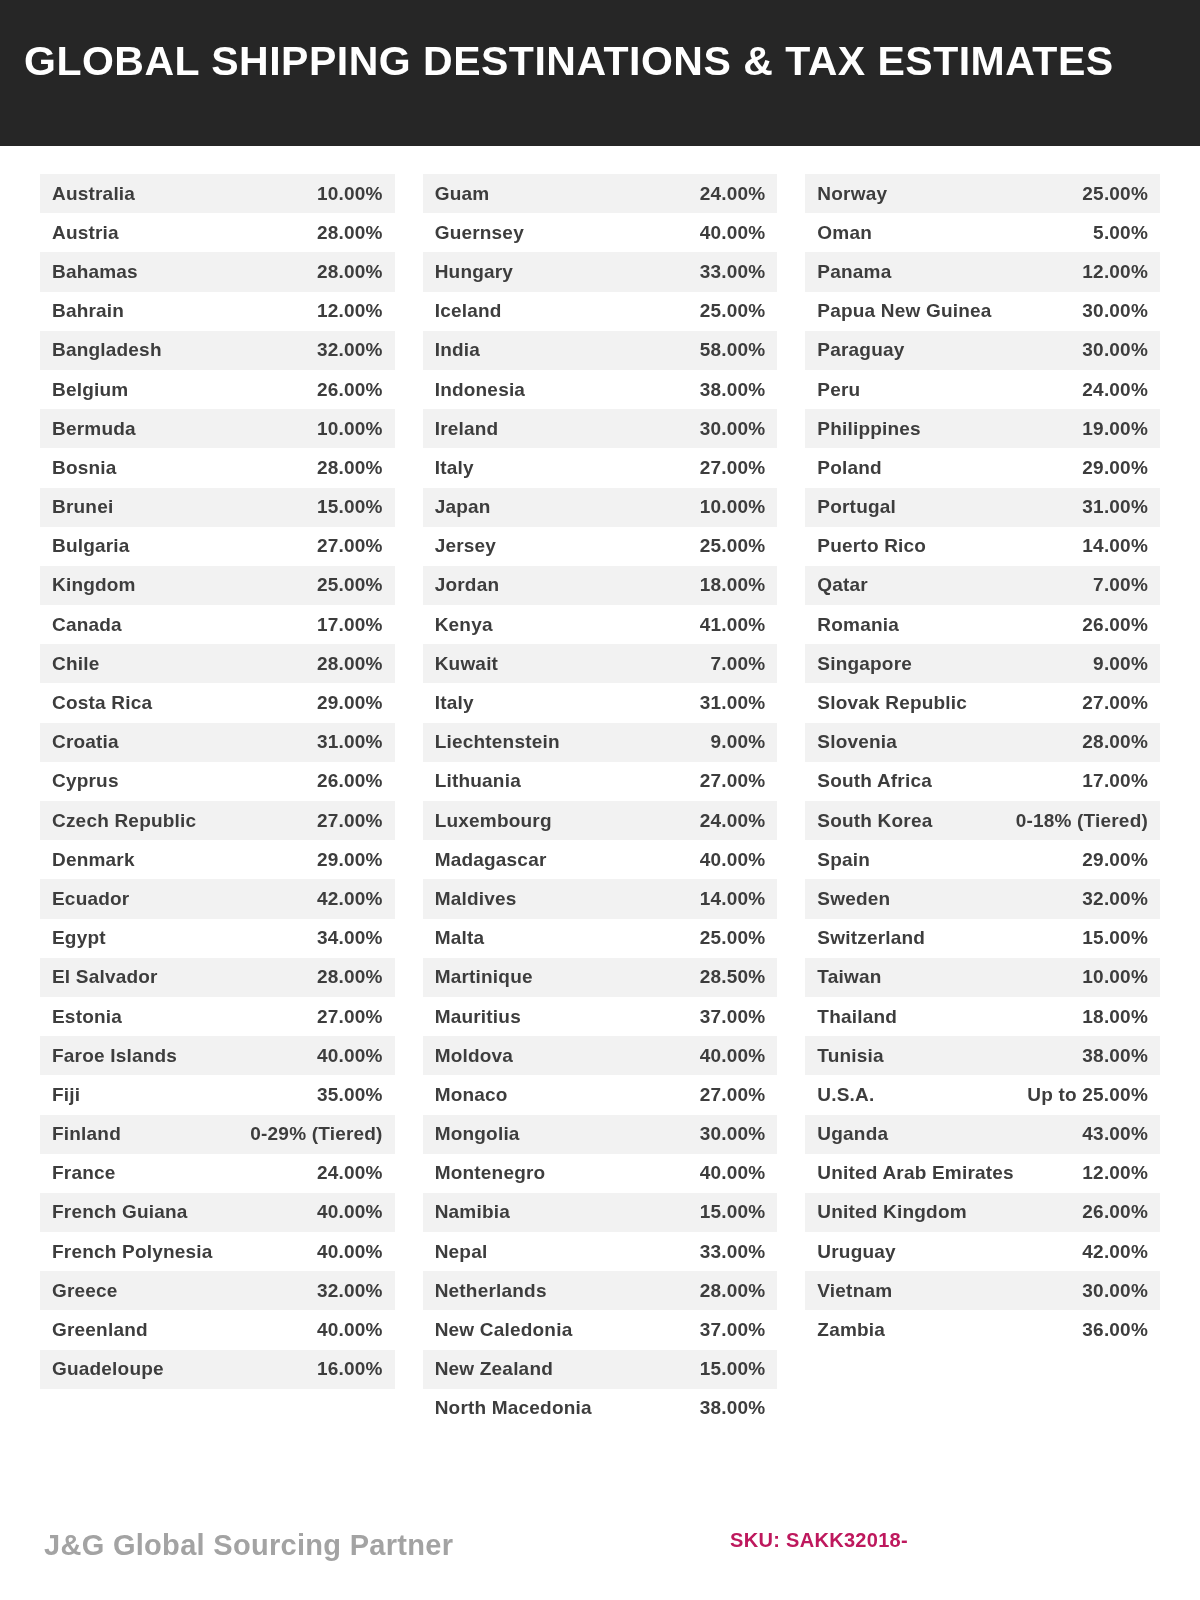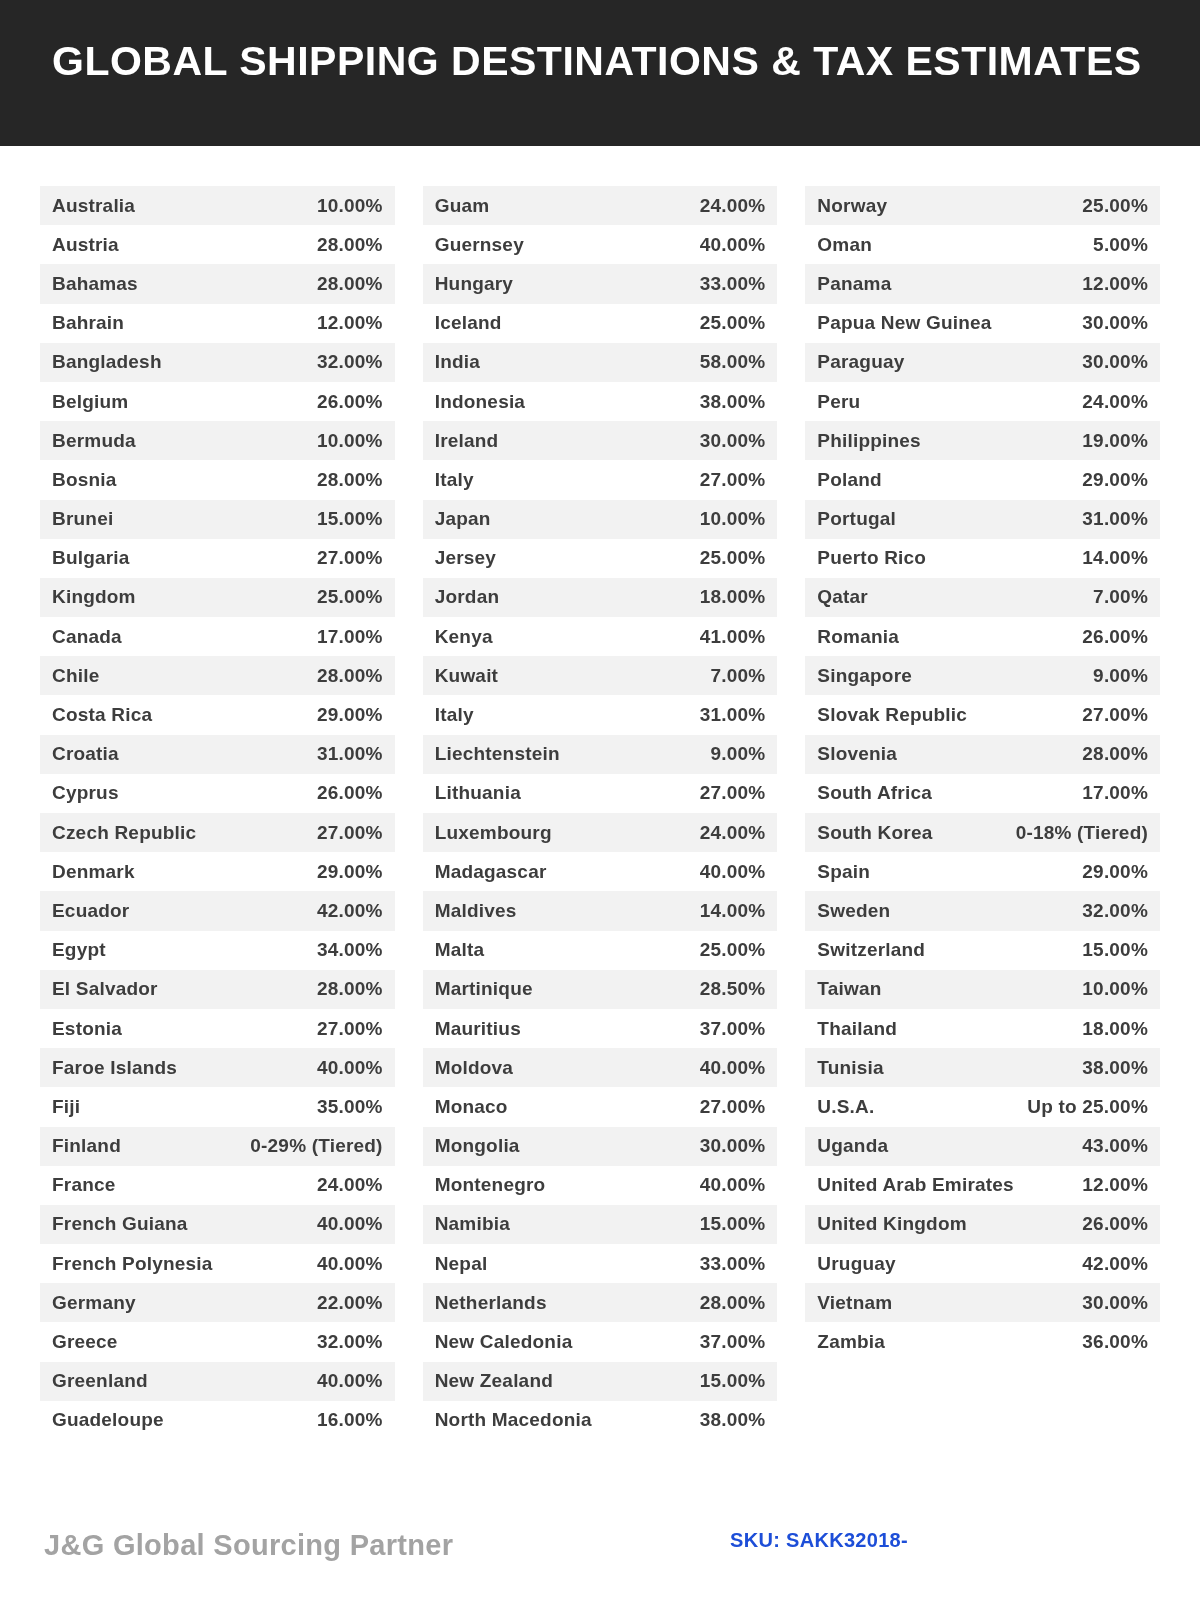--- a/index.html
+++ b/index.html
@@ -13,40 +13,40 @@
   .page {
     width: 1200px;
     height: 1600px;
     position: relative;
     background: #ffffff;
   }
   .header {
     background: #262626;
     width: 1200px;
     height: 146px;
-    padding: 40px 48px 0 52px;
+    padding: 40px 48px 0 24px;
   }
   .header .title {
     color: #ffffff;
     font-size: 41px;
     font-weight: bold;
     letter-spacing: 0.5px;
     line-height: 1.05;
     white-space: nowrap;
   }
   .header .subtitle {
     color: #f2f2f2;
     font-size: 24px;
     font-weight: bold;
     margin-top: 10px;
     letter-spacing: 0.3px;
   }
   .table-area {
     position: absolute;
-    top: 186px;
+    top: 174px;
     left: 40px;
     right: 40px;
     display: grid;
     grid-template-columns: 1fr 1fr 1fr;
     column-gap: 28px;
     align-items: start;
   }
   .col { width: 100%; }
   .row {
     display: flex;
@@ -84,21 +84,21 @@
     bottom: 38px;
     color: #a3a3a3;
     font-size: 29px;
     font-weight: bold;
     letter-spacing: 0.3px;
   }
   .footer .sku {
     position: absolute;
     right: 44px;
     bottom: 48px;
-    color: #1d4ed8;
+    color: #be185d;
     font-size: 20px;
     font-weight: bold;
     letter-spacing: 0.3px;
   }
 </style>
 </head>
 <body>
 
 <div class="page">
 
@@ -212,24 +212,20 @@
           <span class="country">France</span>
           <span class="rate">24.00%</span>
         </div>
         <div class="row">
           <span class="country">French Guiana</span>
           <span class="rate">40.00%</span>
         </div>
         <div class="row">
           <span class="country">French Polynesia</span>
           <span class="rate">40.00%</span>
-        </div>
-        <div class="row">
-          <span class="country">Germany</span>
-          <span class="rate">22.00%</span>
         </div>
         <div class="row">
           <span class="country">Greece</span>
           <span class="rate">32.00%</span>
         </div>
         <div class="row">
           <span class="country">Greenland</span>
           <span class="rate">40.00%</span>
         </div>
         <div class="row">

